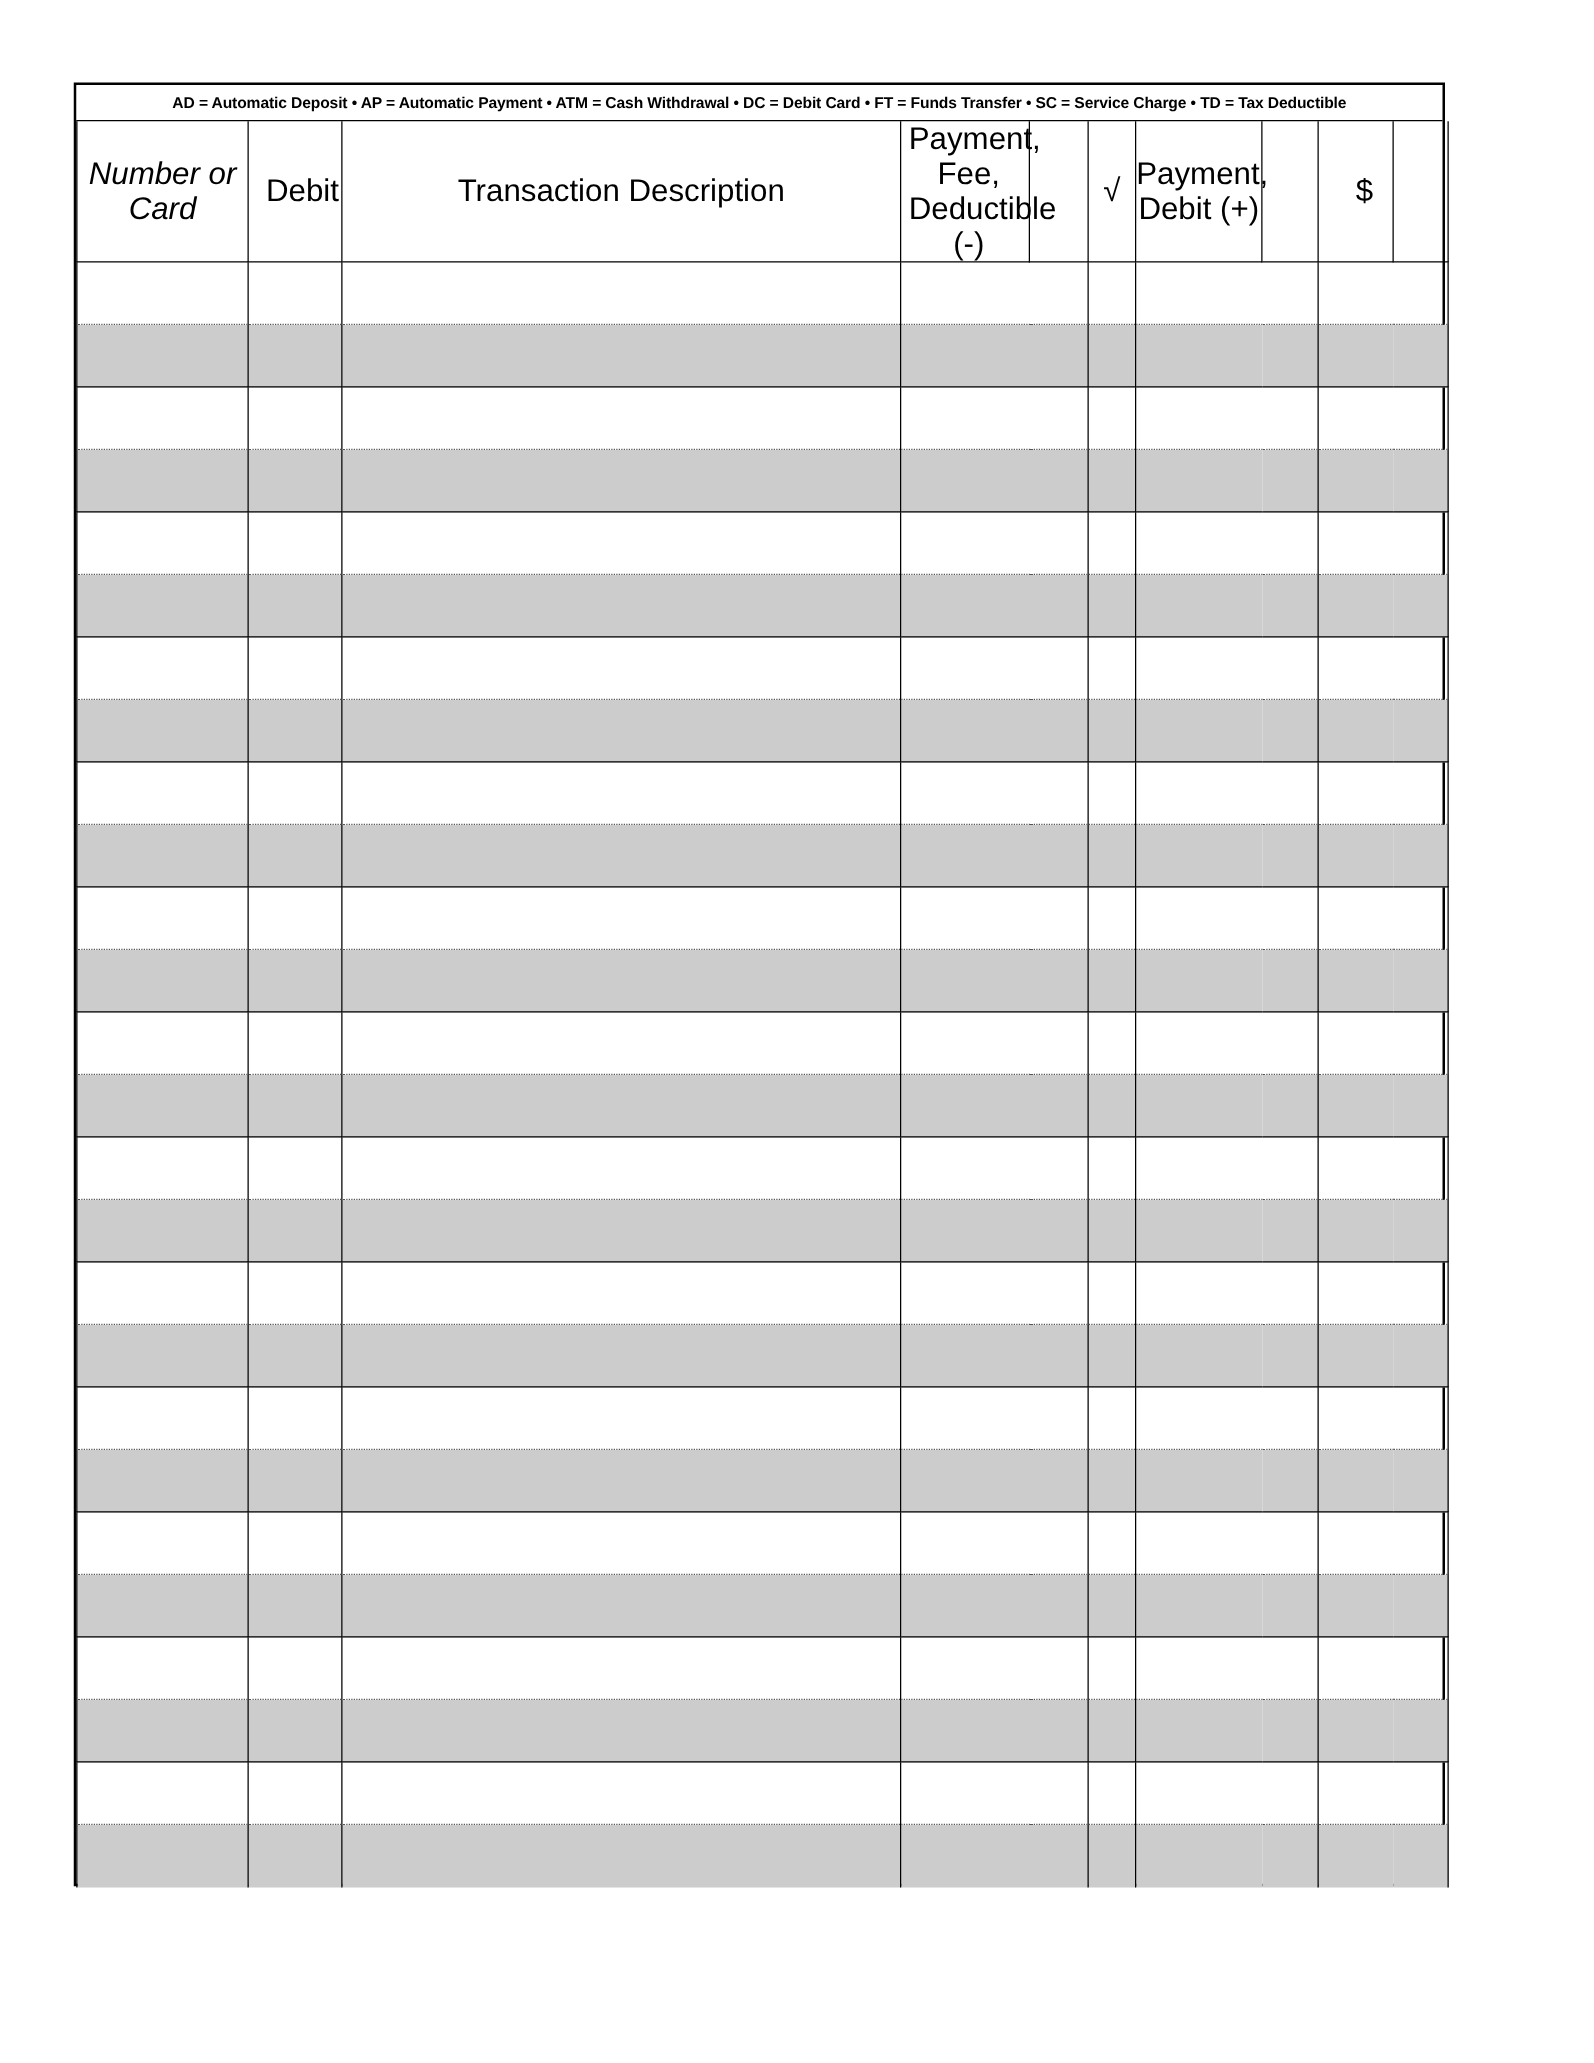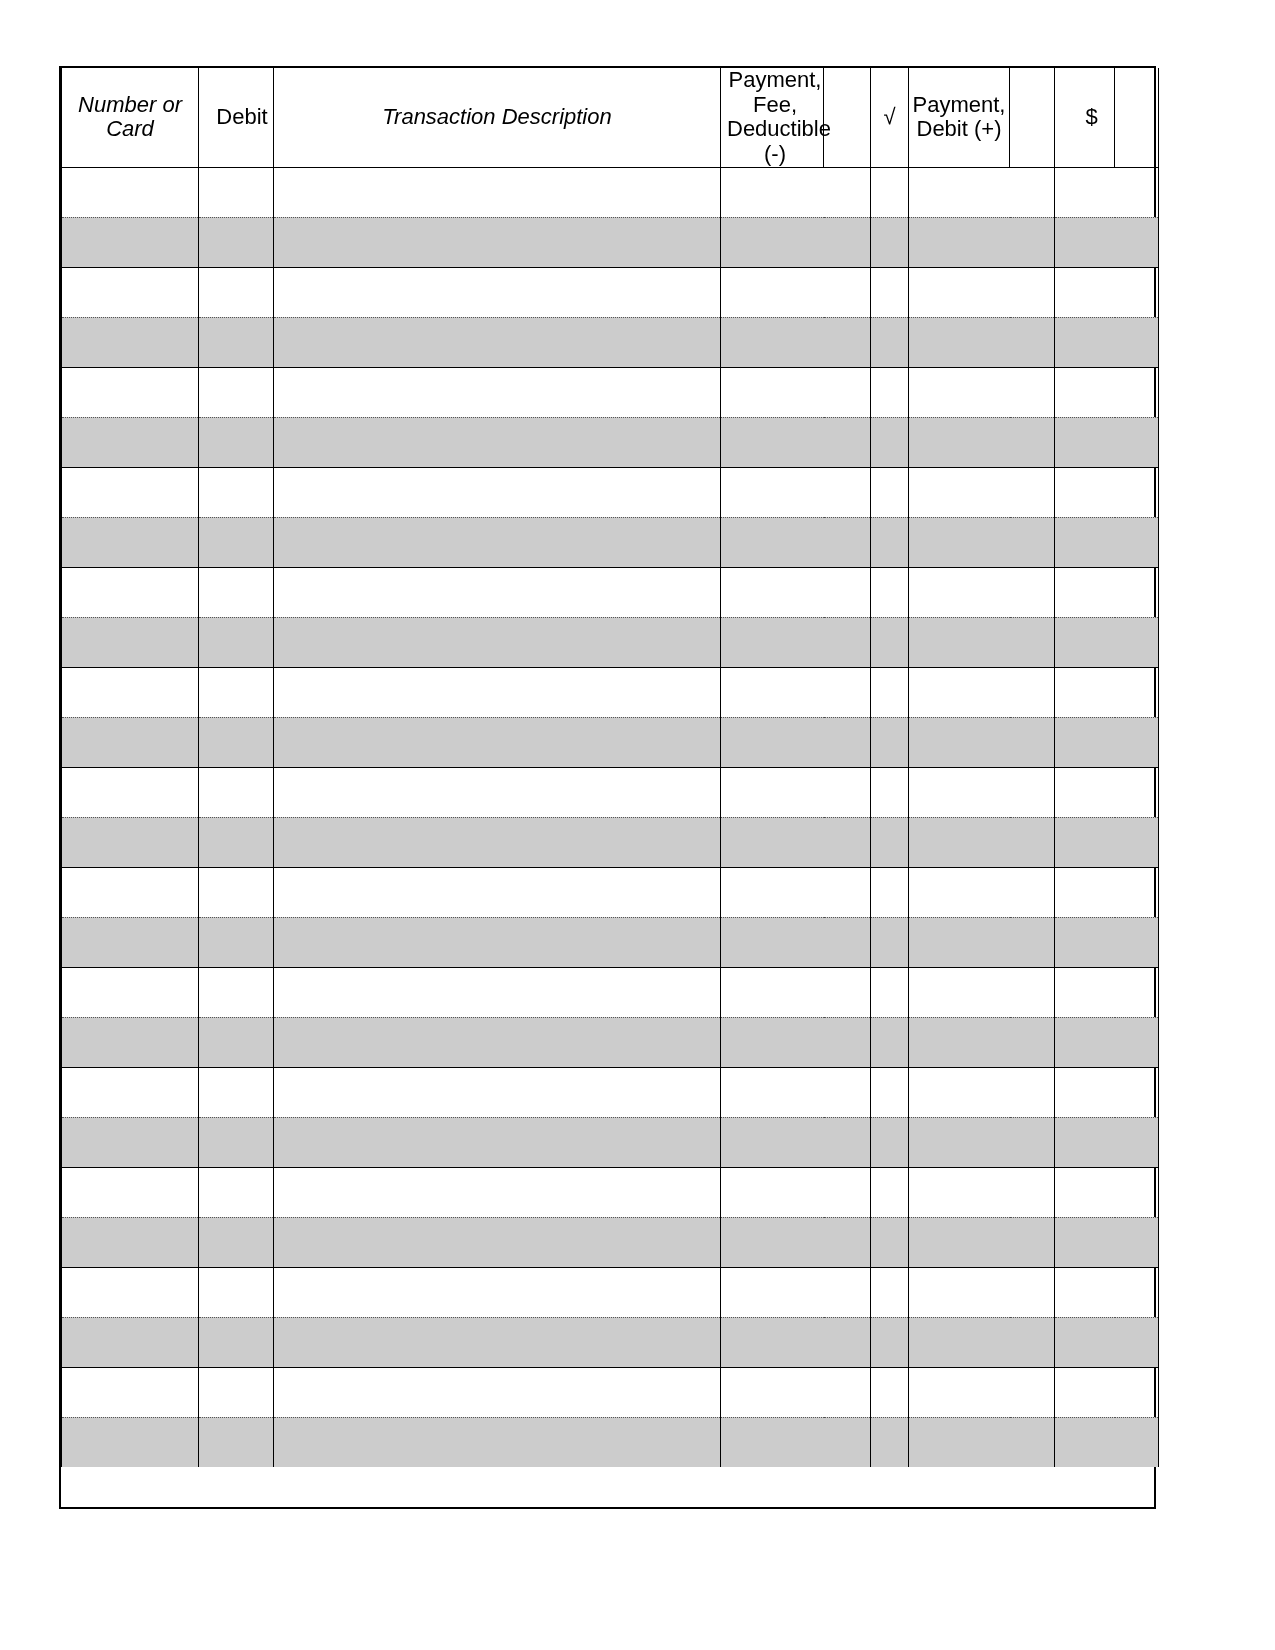--- a/index.html
+++ b/index.html
@@ -75,26 +75,26 @@
   col.c-bal2   { width: 44px; }
 
   
   tr.head th {
     height: 64px;
     border-bottom: 1.5px solid #000000;
     border-top: none;
     text-align: center;
     vertical-align: middle;
     font-weight: normal;
-    font-size: 22px;
+    font-size: 25px;
     line-height: 1.12;
   }
   th.h-number { font-size: 19.5px; font-style: italic; }
   th.h-date   { font-size: 19.5px; text-align: left; padding-left: 12px !important; }
-  th.h-desc   { font-size: 20px; font-style: italic; }
+  th.h-desc   { font-size: 20px; }
   th.h-pay {
     font-size: 15.5px;
     text-align: left;
     padding-left: 6px !important;
     line-height: 1.22;
     border-right: none;
   }
   th.h-pay2 { border-left: none; }
   th.h-check { font-size: 22px; }
   th.h-dep {
@@ -136,20 +136,21 @@
   tr.entry td.bal2 { border-left: none; }
   tr.entry:last-child td { border-bottom: none; }
 </style>
 </head>
 <body>
 
 <div class="page">
 
   <div class="register">
 
+    <div class="legend">AD = Automatic Deposit •  AP = Automatic Payment •  ATM = Cash Withdrawal • DC = Debit Card • FT = Funds Transfer • SC = Service Charge • TD = Tax Deductible</div>
 
     <table class="ledger">
       <colgroup>
         <col class="c-number">
           <col class="c-date">
           <col class="c-desc">
         <col class="c-pay">
           <col class="c-pay2">
           <col class="c-check">
         <col class="c-dep">

